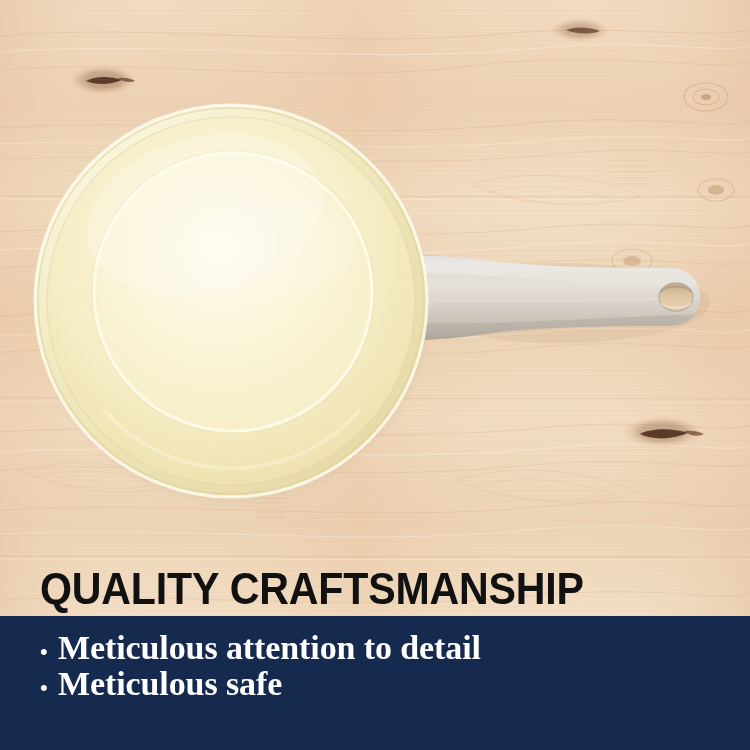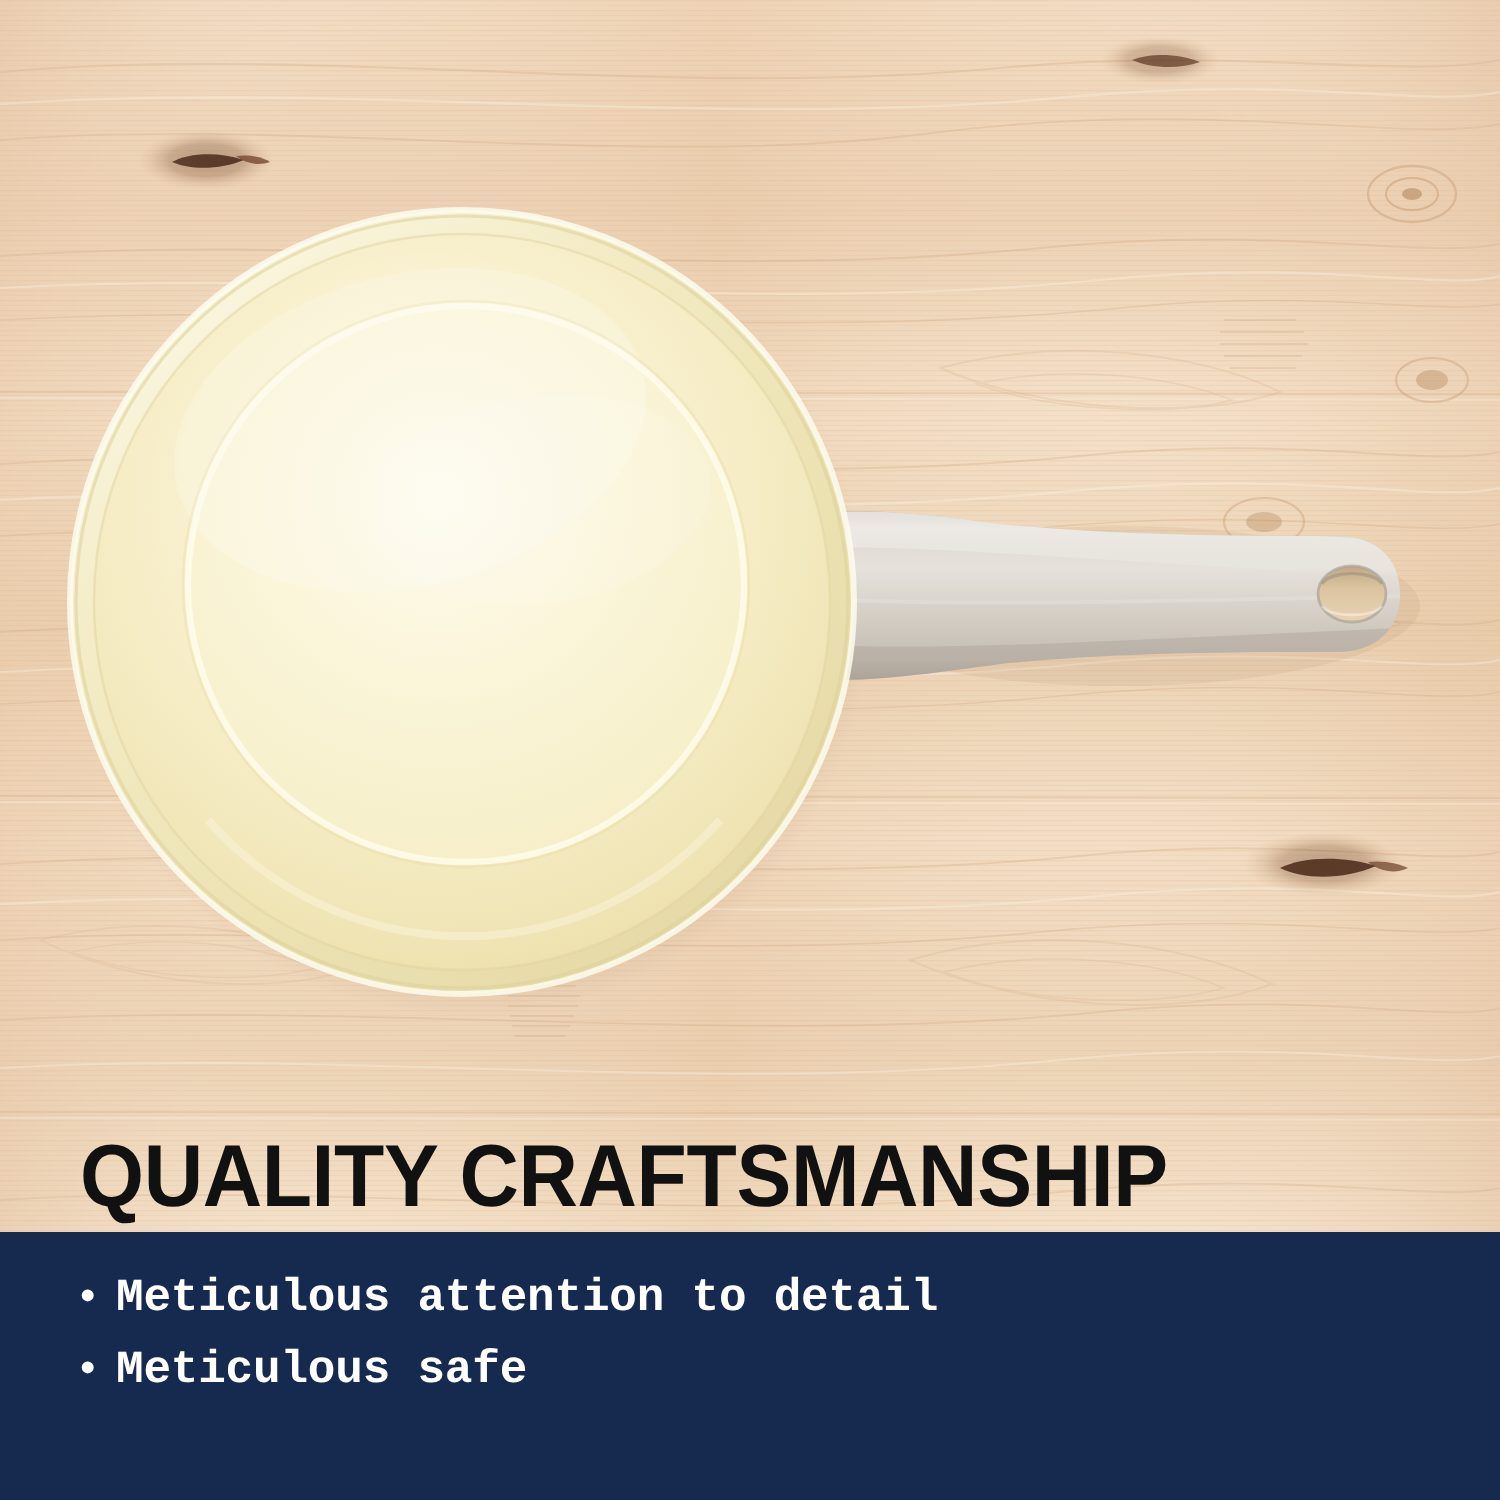--- a/index.html
+++ b/index.html
@@ -99,23 +99,23 @@
   }
   .bullet-dot {
     width: 18px;
     flex: 0 0 18px;
     color: #ffffff;
     font-size: 22px;
     line-height: 36px;
   }
   .bullet-text {
     color: #ffffff;
-    font-family: Liberation Mono, monospace;
+    font-family: Liberation Serif, serif;
     font-weight: bold;
-    font-size: 23px;
+    font-size: 34px;
     line-height: 36px;
     letter-spacing: -0.1px;
     white-space: nowrap;
   }
 </style>
 </head>
 <body>
 
 <div id="stage">
 

